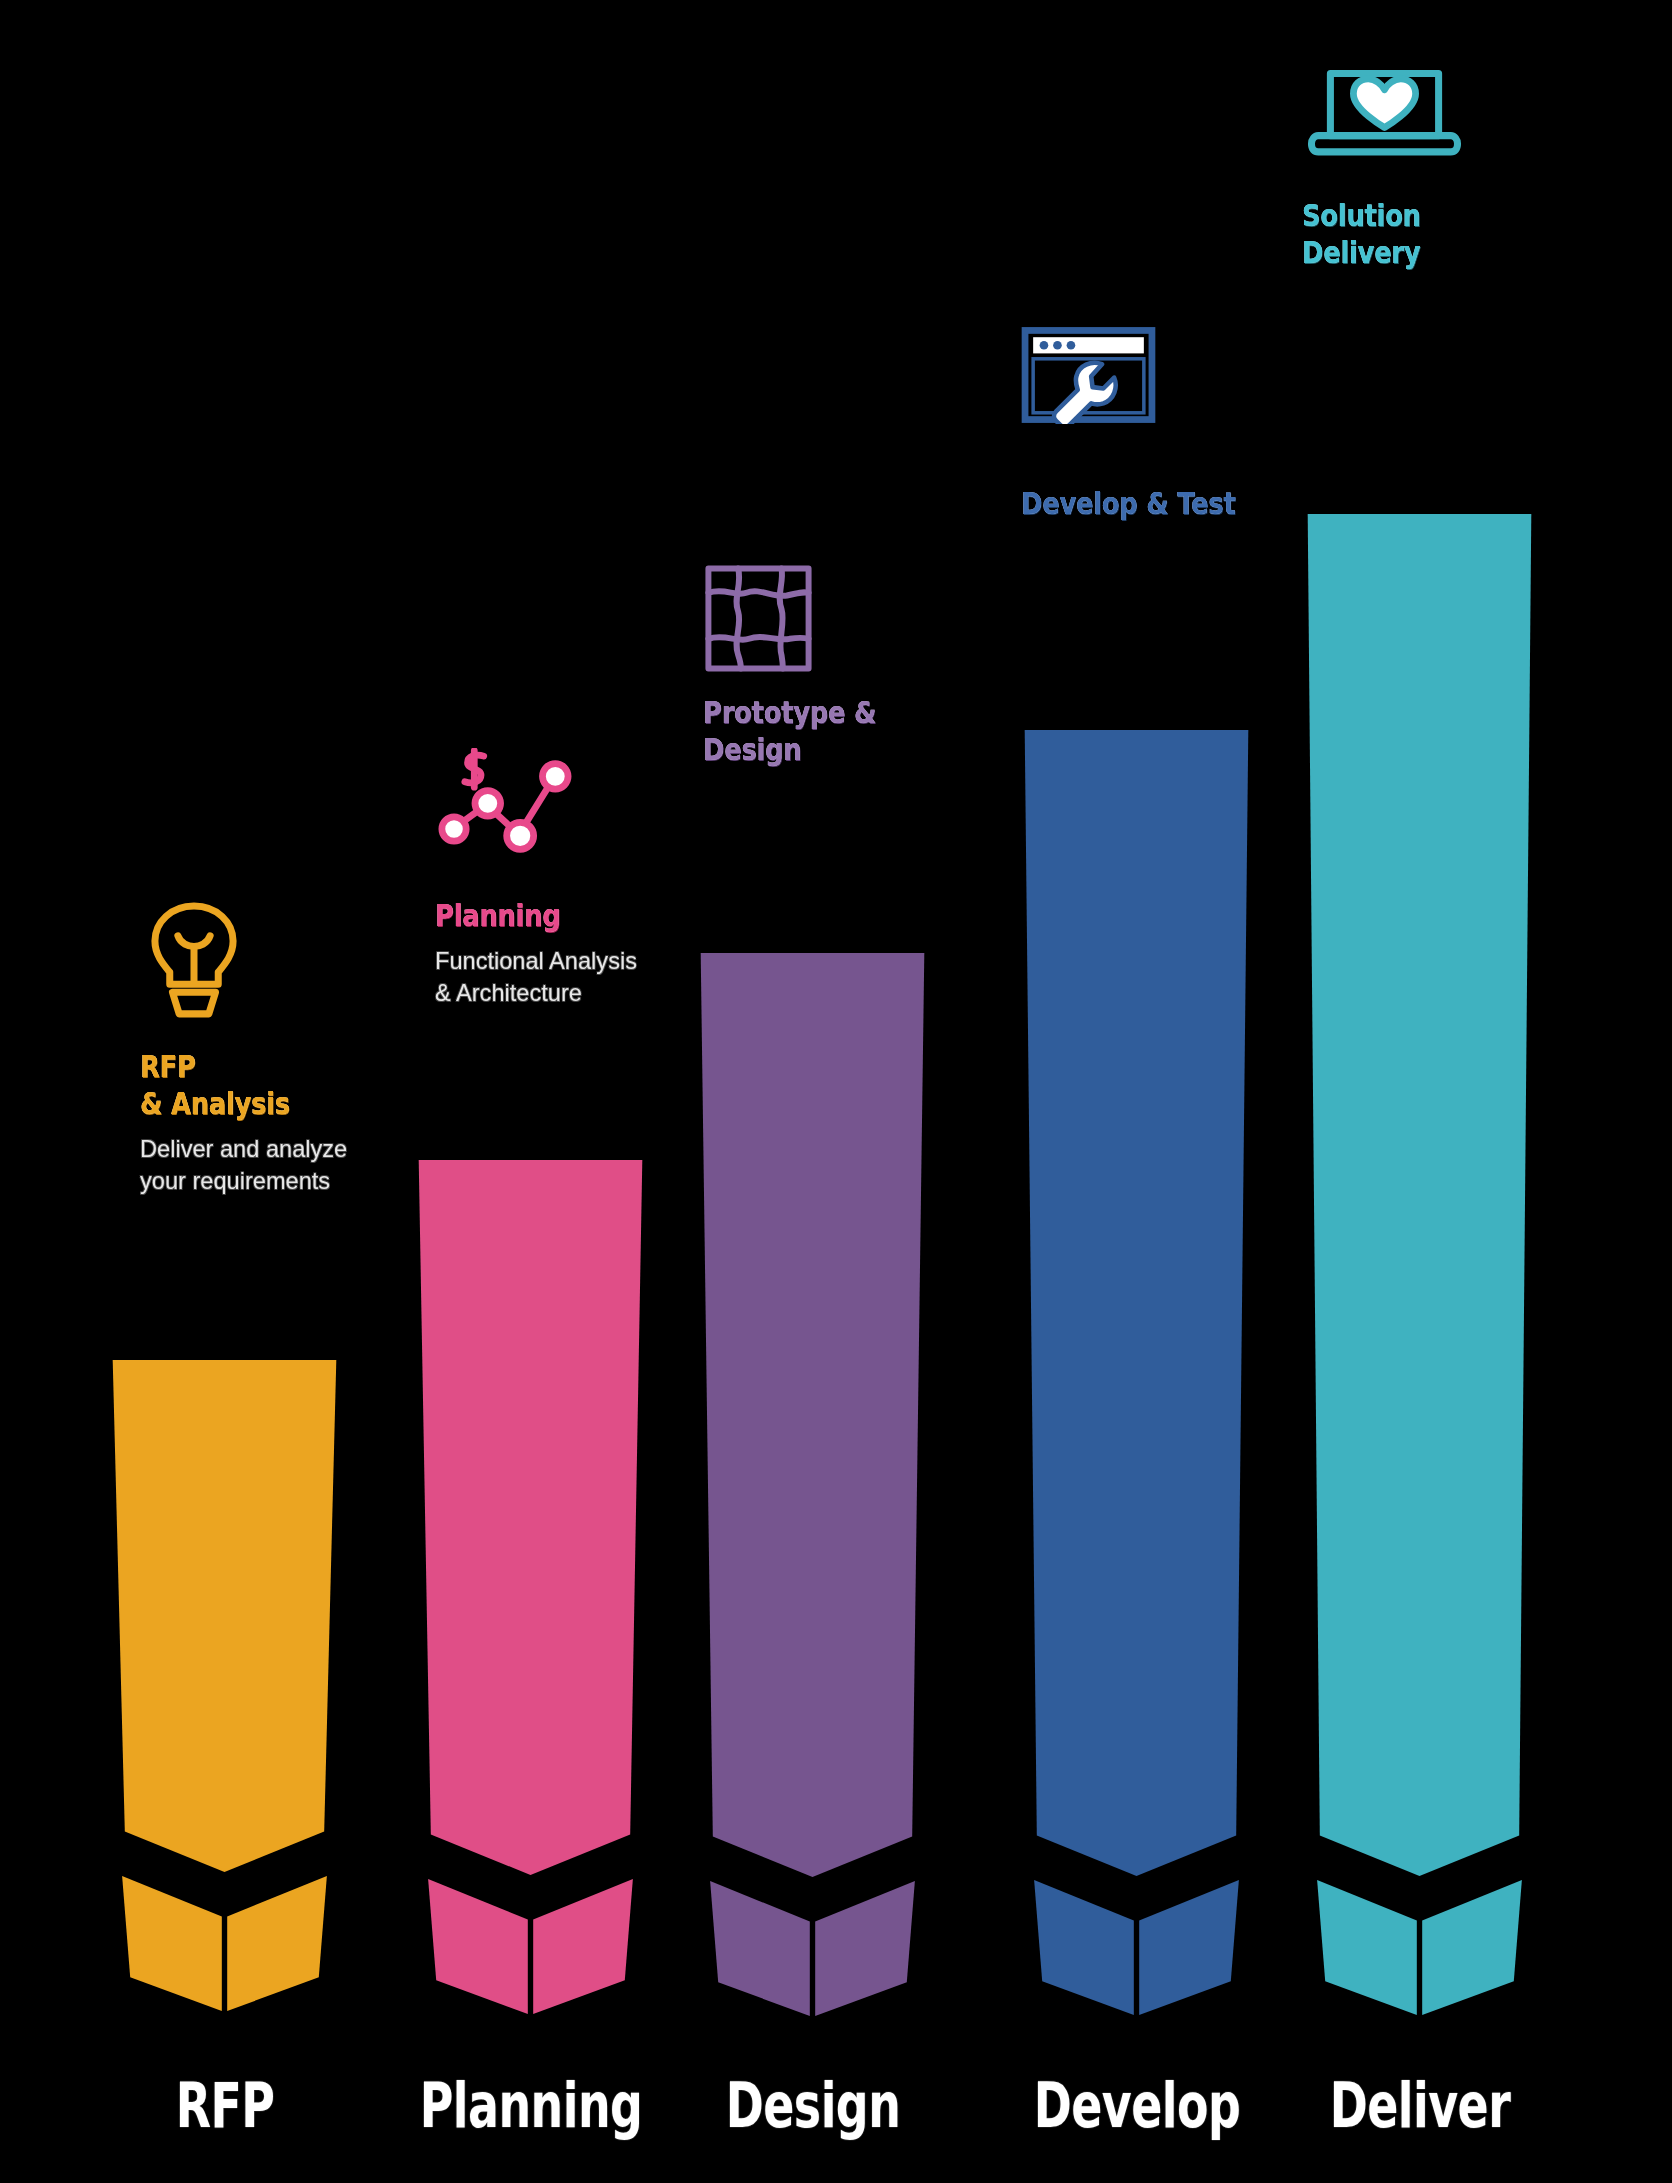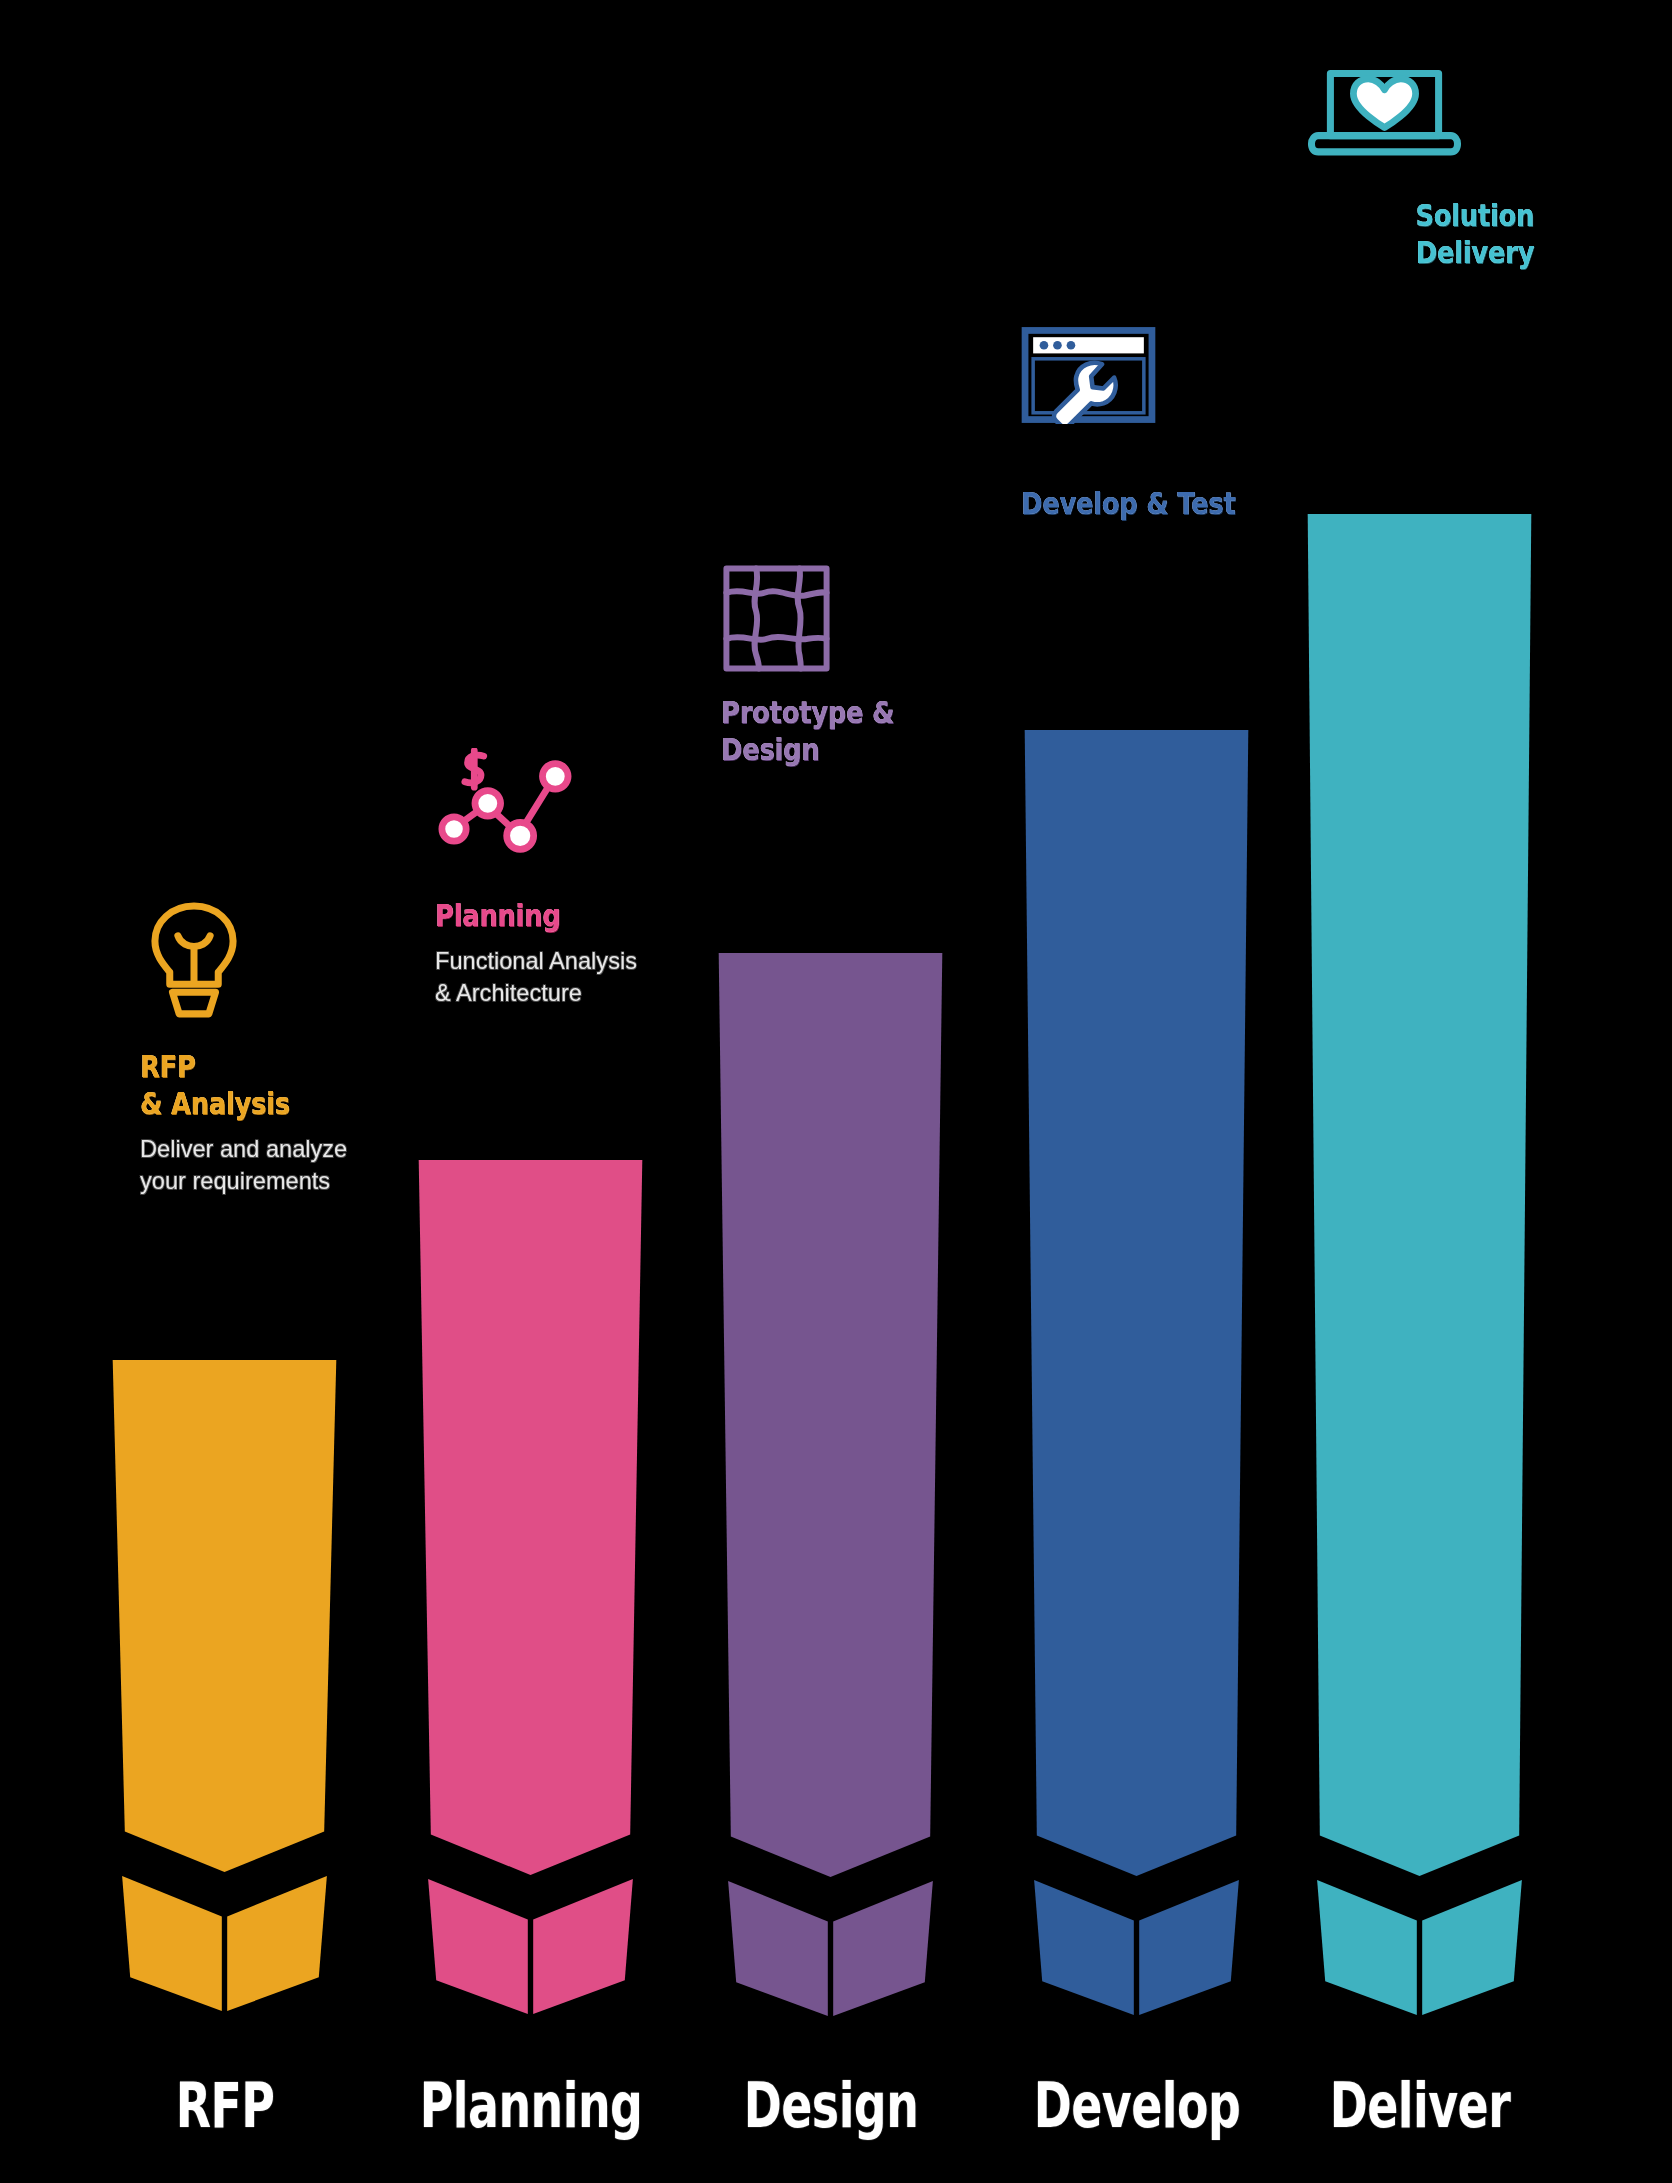--- a/index.html
+++ b/index.html
@@ -180,21 +180,21 @@
         <svg viewBox="0 0 340 200" preserveAspectRatio="none">
           <path d="M18 0 L166 60 L166 200 L30 150 Z" fill="#E04E87"></path>
           <path d="M322 0 L174 60 L174 200 L310 150 Z" fill="#E04E87"></path>
         </svg>
       </div>
     </div>
 
     <div class="bottom-label" style="top:2075px; left:-40px; width:310px; text-align:center;">Planning</div>
   </div>
 
-  <div class="column" style="left:716px; width:162px;">
+  <div class="column" style="left:698px; width:162px;">
 
     <div class="icon-wrap" style="top:563px; left:5.4px;">
       <svg width="111" height="111" viewBox="0 0 82 82">
         <g fill="none" stroke="#8D6BA8" stroke-width="4.4" stroke-linecap="round" stroke-linejoin="round">
           <rect x="4" y="4" width="74" height="74"></rect>
           <path d="M4 22 C16 18 24 25 32 22 C42 18 52 26 62 24 C70 22 74 21 78 22"></path>
           <path d="M4 56 C16 52 26 59 34 56 C44 52 54 58 64 56 C70 55 74 55 78 56"></path>
           <path d="M26 4 C29 16 22 26 26 36 C29 46 22 58 26 68 C28 74 28 78 28 78"></path>
           <path d="M58 4 C60 14 54 24 58 34 C61 44 55 58 58 68 C59 74 59 78 59 78"></path>
         </g>
@@ -269,21 +269,21 @@
     <div class="icon-wrap" style="top:65px; left:-2.7px;">
       <svg width="165" height="98" viewBox="0 0 122 72">
         <g fill="none" stroke="#3FB2C0" stroke-width="5.2" stroke-linecap="round" stroke-linejoin="round">
           <path d="M21 6 L101 6 L101 52 L21 52 Z"></path>
           <path d="M12 52 L110 52 C113 52 115 55 115 58 C115 62 113 64 110 64 L12 64 C9 64 7 62 7 58 C7 55 9 52 12 52 Z"></path>
         </g>
         <path d="M61 46 C61 46 38 33 38 21 C38 14 43 10 49 10 C54 10 59 14 61 18 C63 14 68 10 73 10 C79 10 84 14 84 21 C84 33 61 46 61 46 Z" fill="#ffffff" stroke="#3FB2C0" stroke-width="5" stroke-linejoin="round"></path>
       </svg>
     </div>
 
-    <div class="text-block" style="top:197px; left:-2.7px; width:270px;text-align:right;">
+    <div class="text-block" style="top:197px; left:-2.7px; width:270px;">
       <div class="stage-title" style="color:#45C2D2; text-shadow: 0 0 0.7px #d6f4f9, 0.7px 0.7px 0 #226a75, 1.3px 1.3px 2.7px rgba(0,0,0,0.85);">
         <span>Solution</span><br>
         <span>Delivery</span>
       </div>
     </div>
 
     <div class="bar-group" style="top:514px; left:0; width:229px; height:1497px;">
       <div class="bar-body" style="height:1362px;">
         <svg viewBox="0 0 340 2020" preserveAspectRatio="none">
           <path d="M4 0 L336 0 L318 1960 L170 2020 L22 1960 Z" fill="#3FB2C0"></path>

